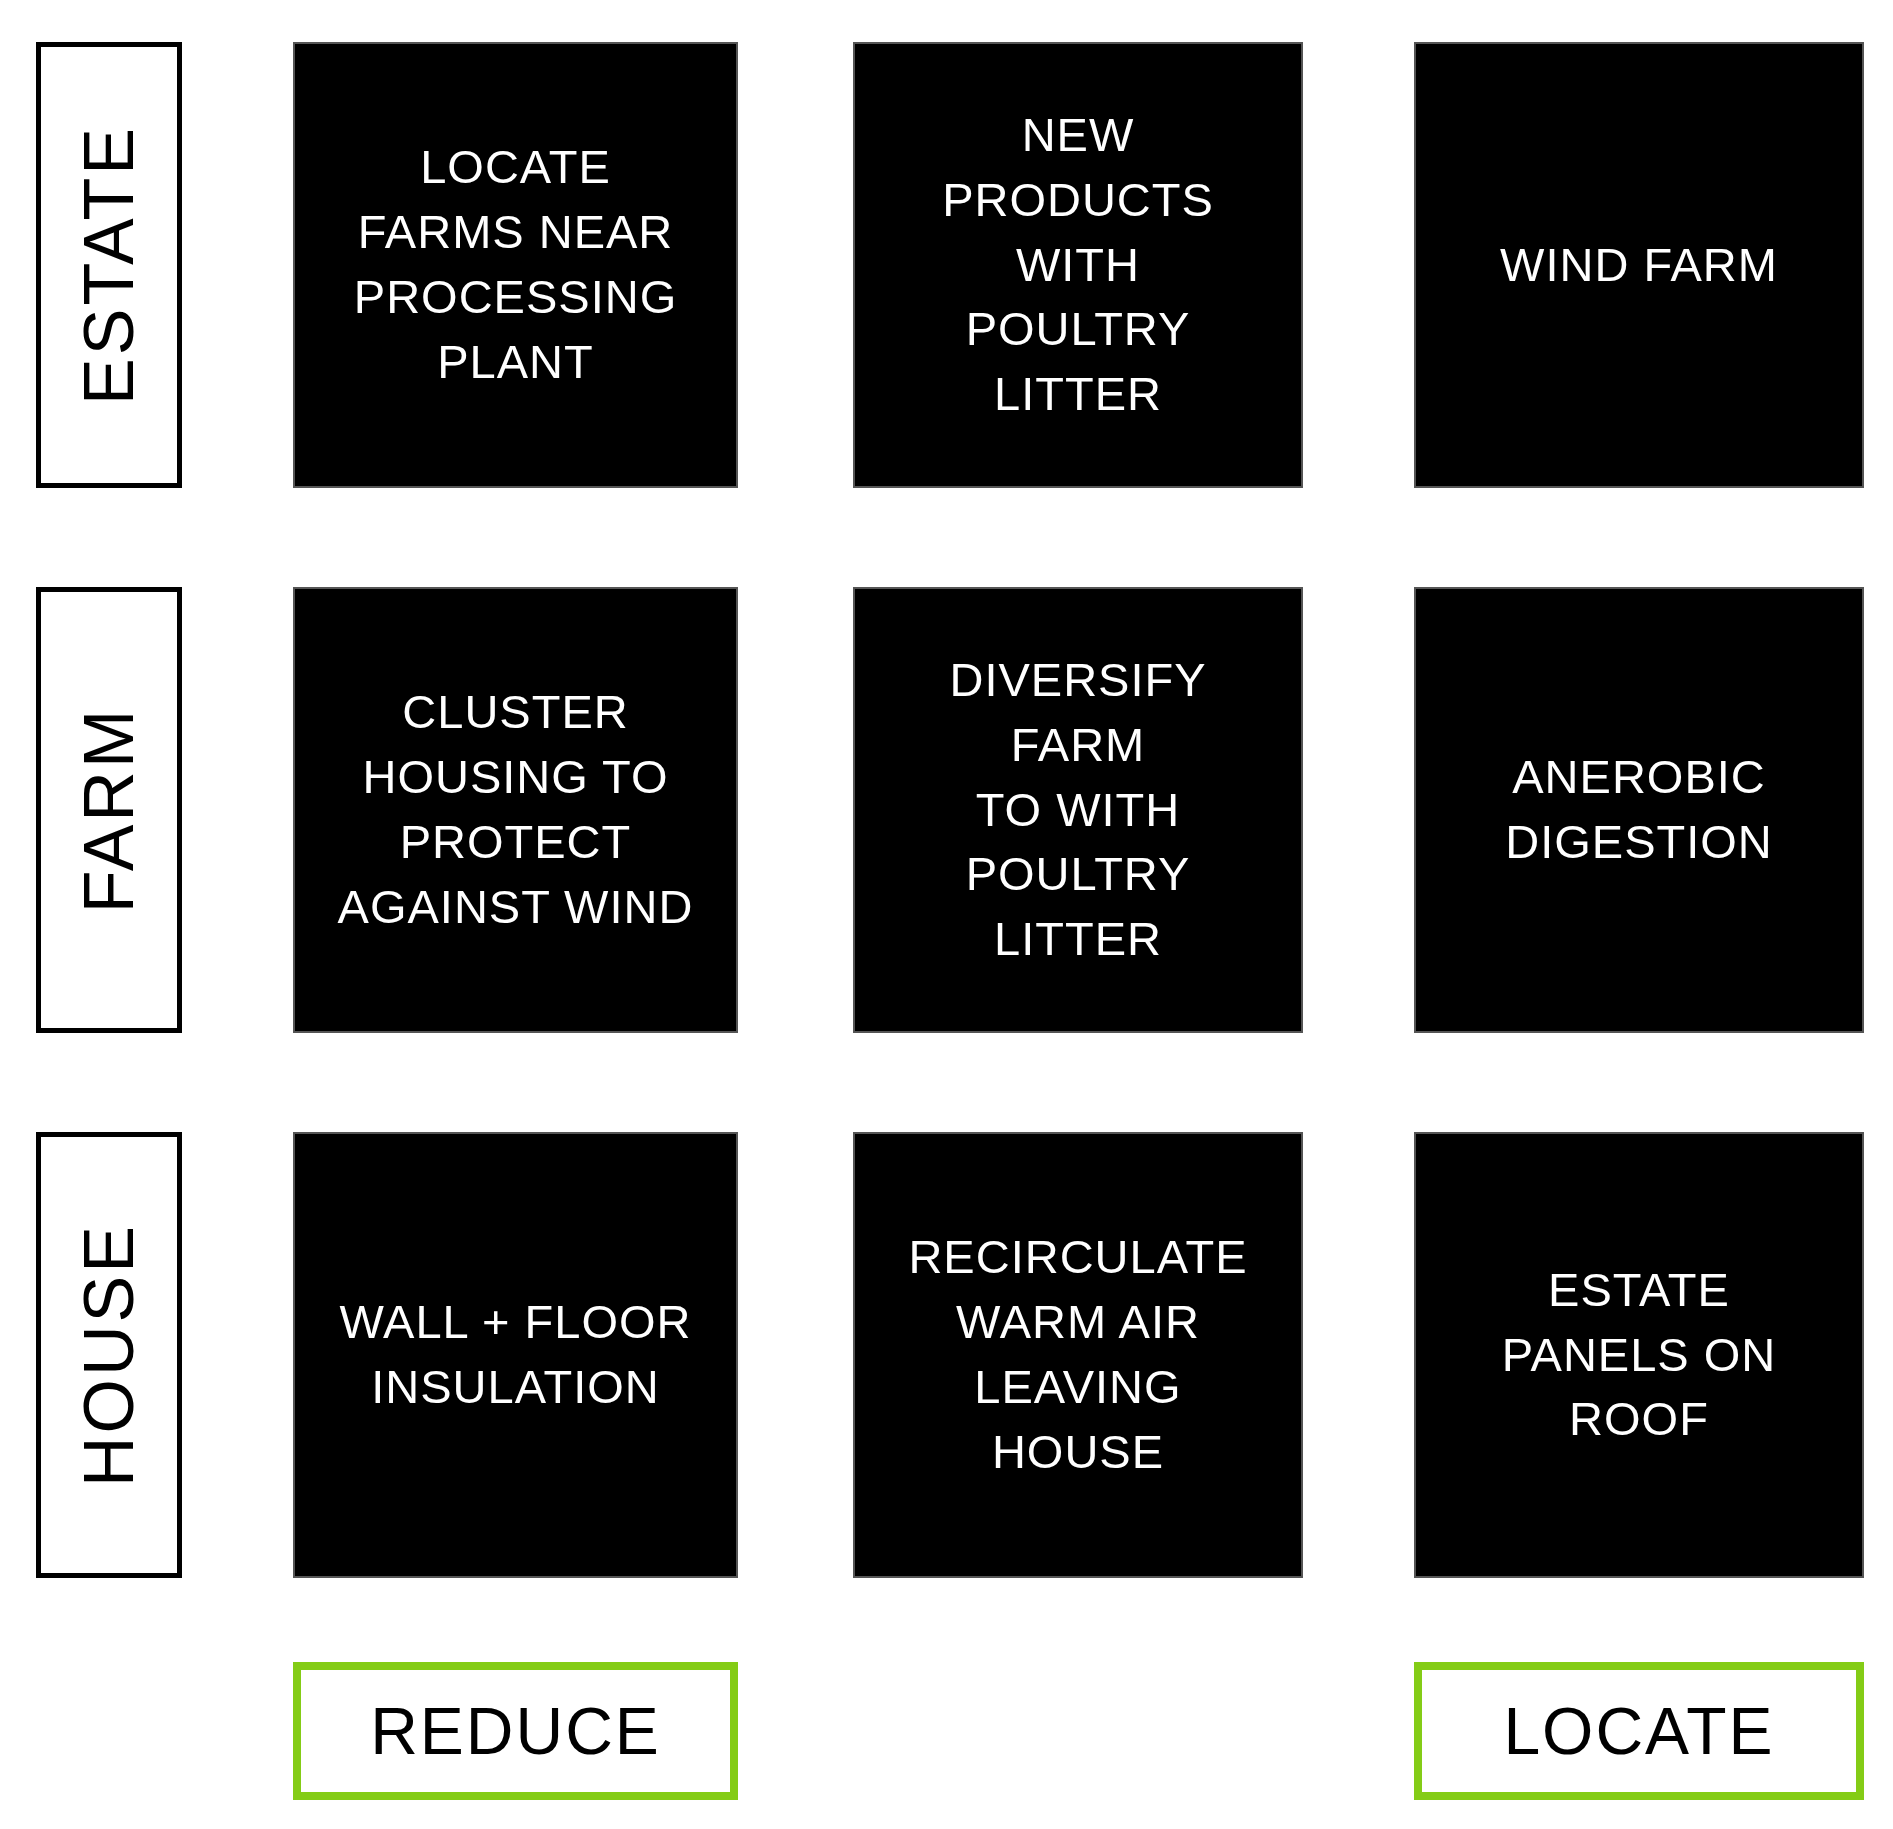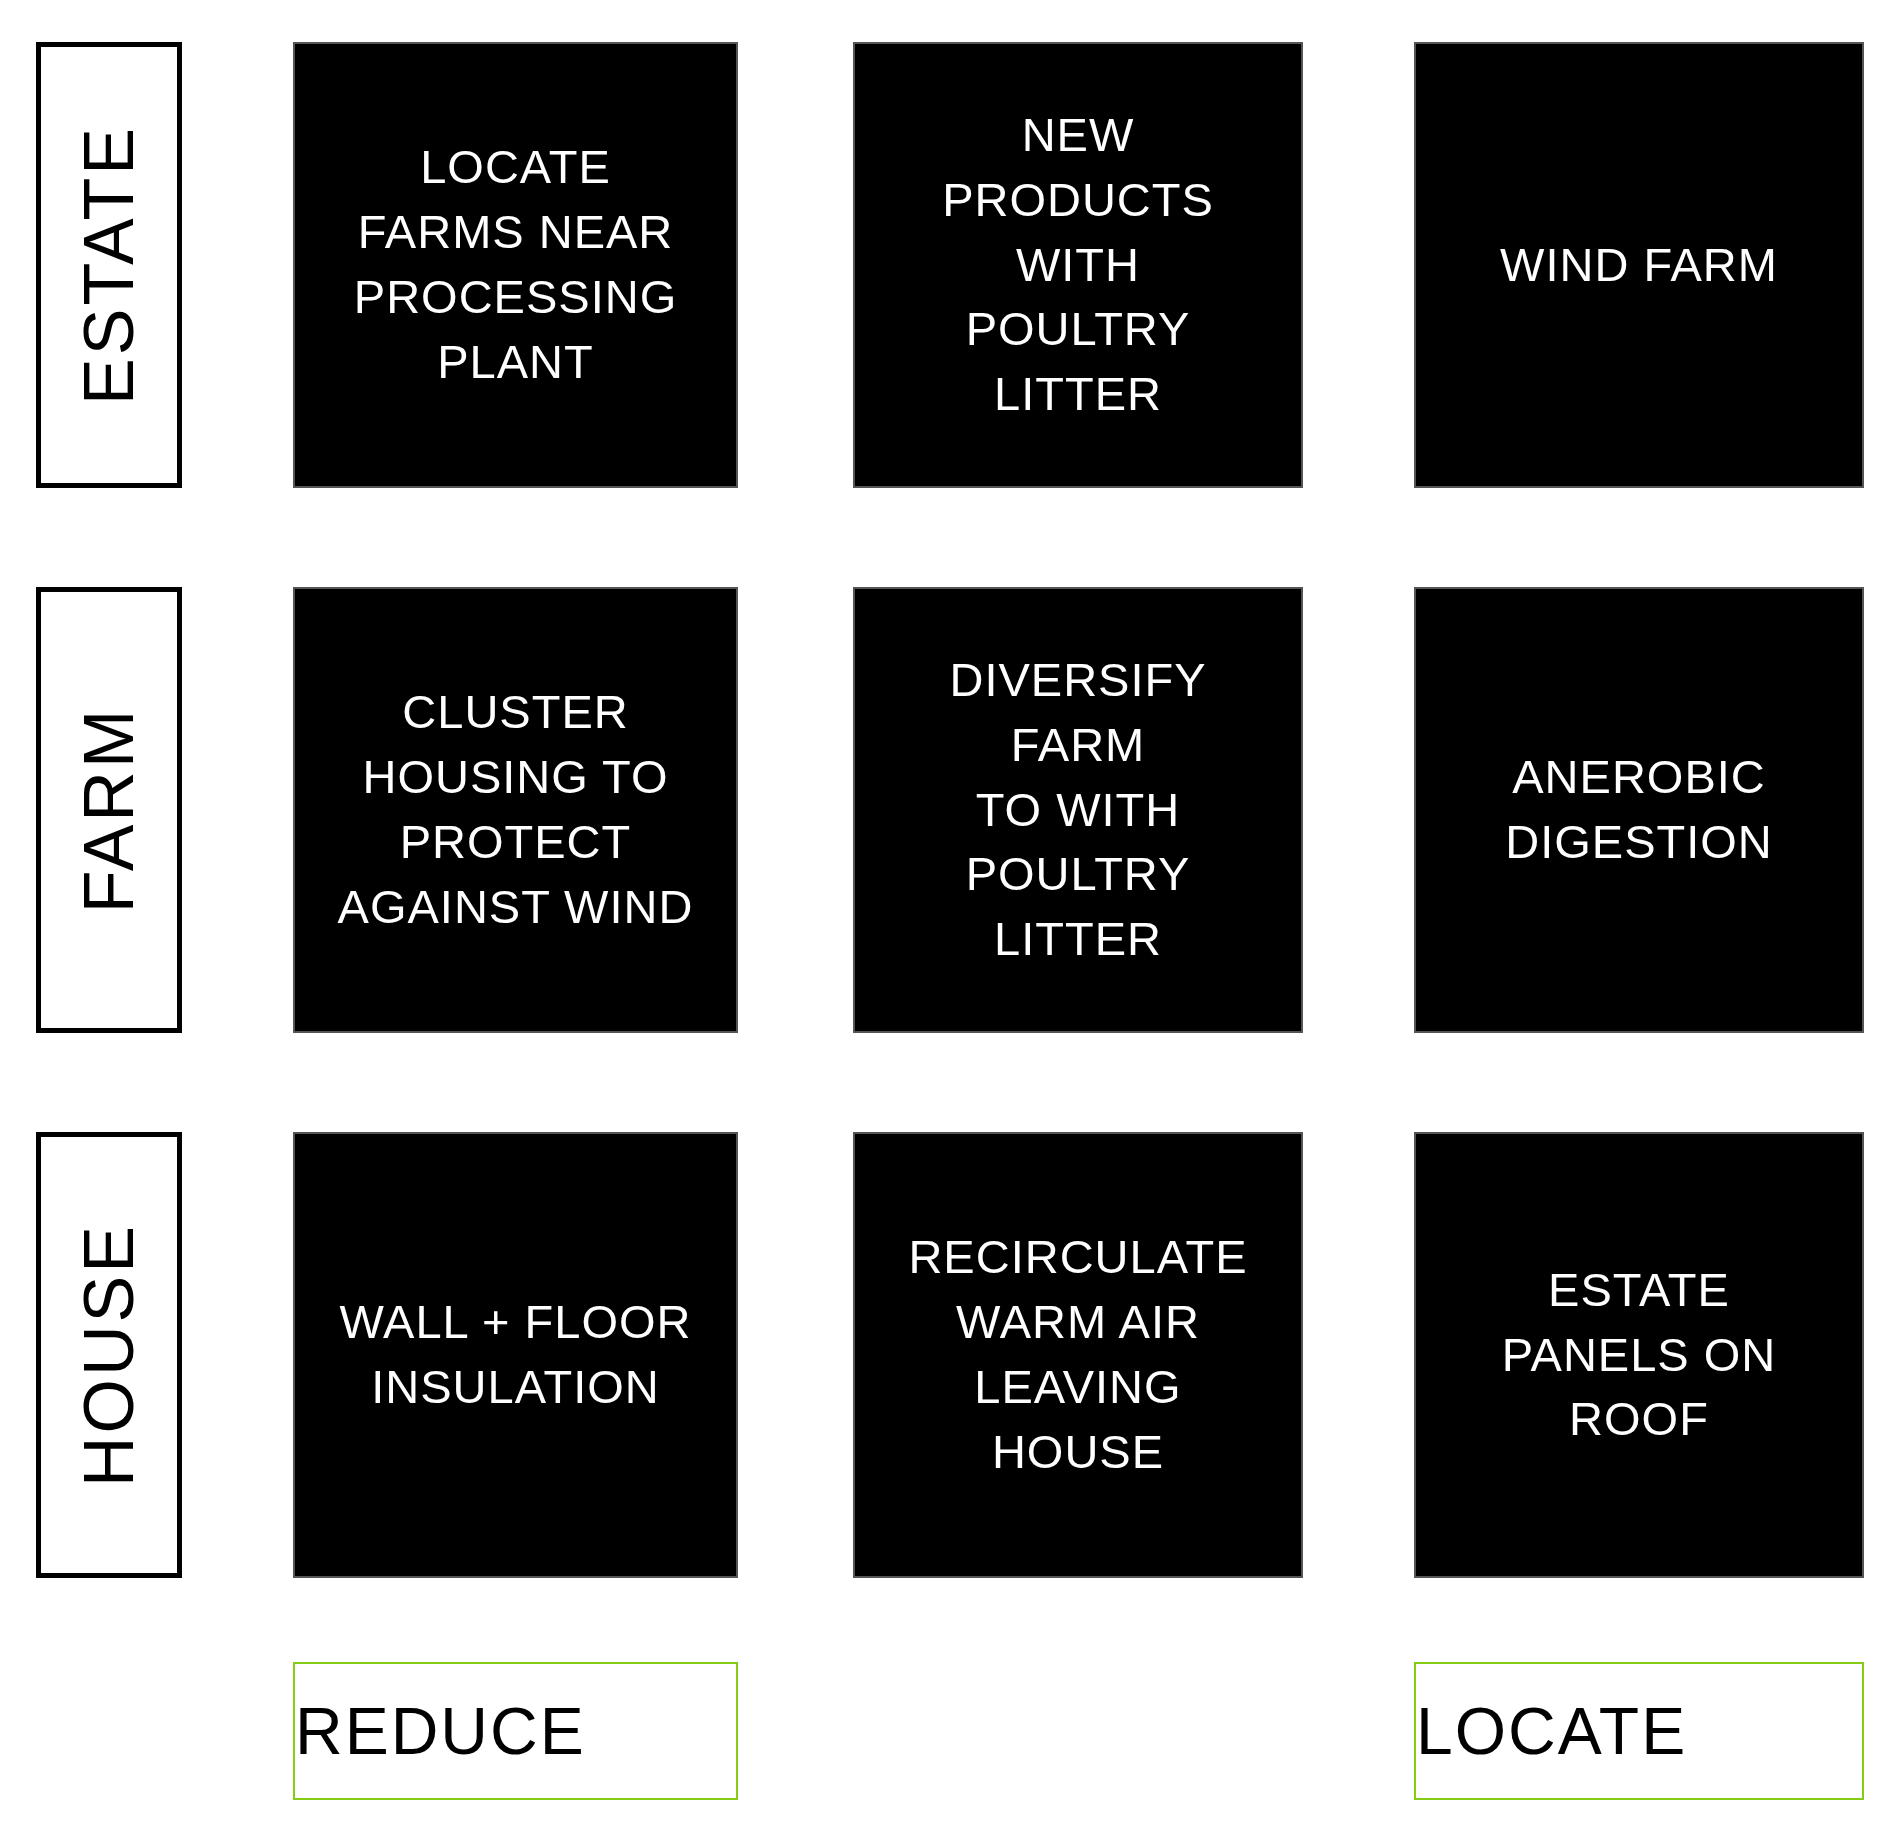--- a/index.html
+++ b/index.html
@@ -37,23 +37,23 @@
   .ctext{
     color:#ffffff;
     font-size:47px;
     line-height:1.38;
     white-space:pre-line;
     letter-spacing:1px;
   }
   .clabel{
     grid-row:7;
     background:#ffffff;
-    border:2px solid #84cc16;
+    border:8px solid #84cc16;
     box-sizing:border-box;
-    display:flex;align-items:center;
+    display:flex;align-items:center;justify-content:center;
   }
   .clabel span{
     font-size:66px;
     color:#000000;
     letter-spacing:2px;
   }
   .row1{grid-row:1}.row2{grid-row:3}.row3{grid-row:5}
   .col1{grid-column:3}.col2{grid-column:5}.col3{grid-column:7}
 </style>
 </head>

